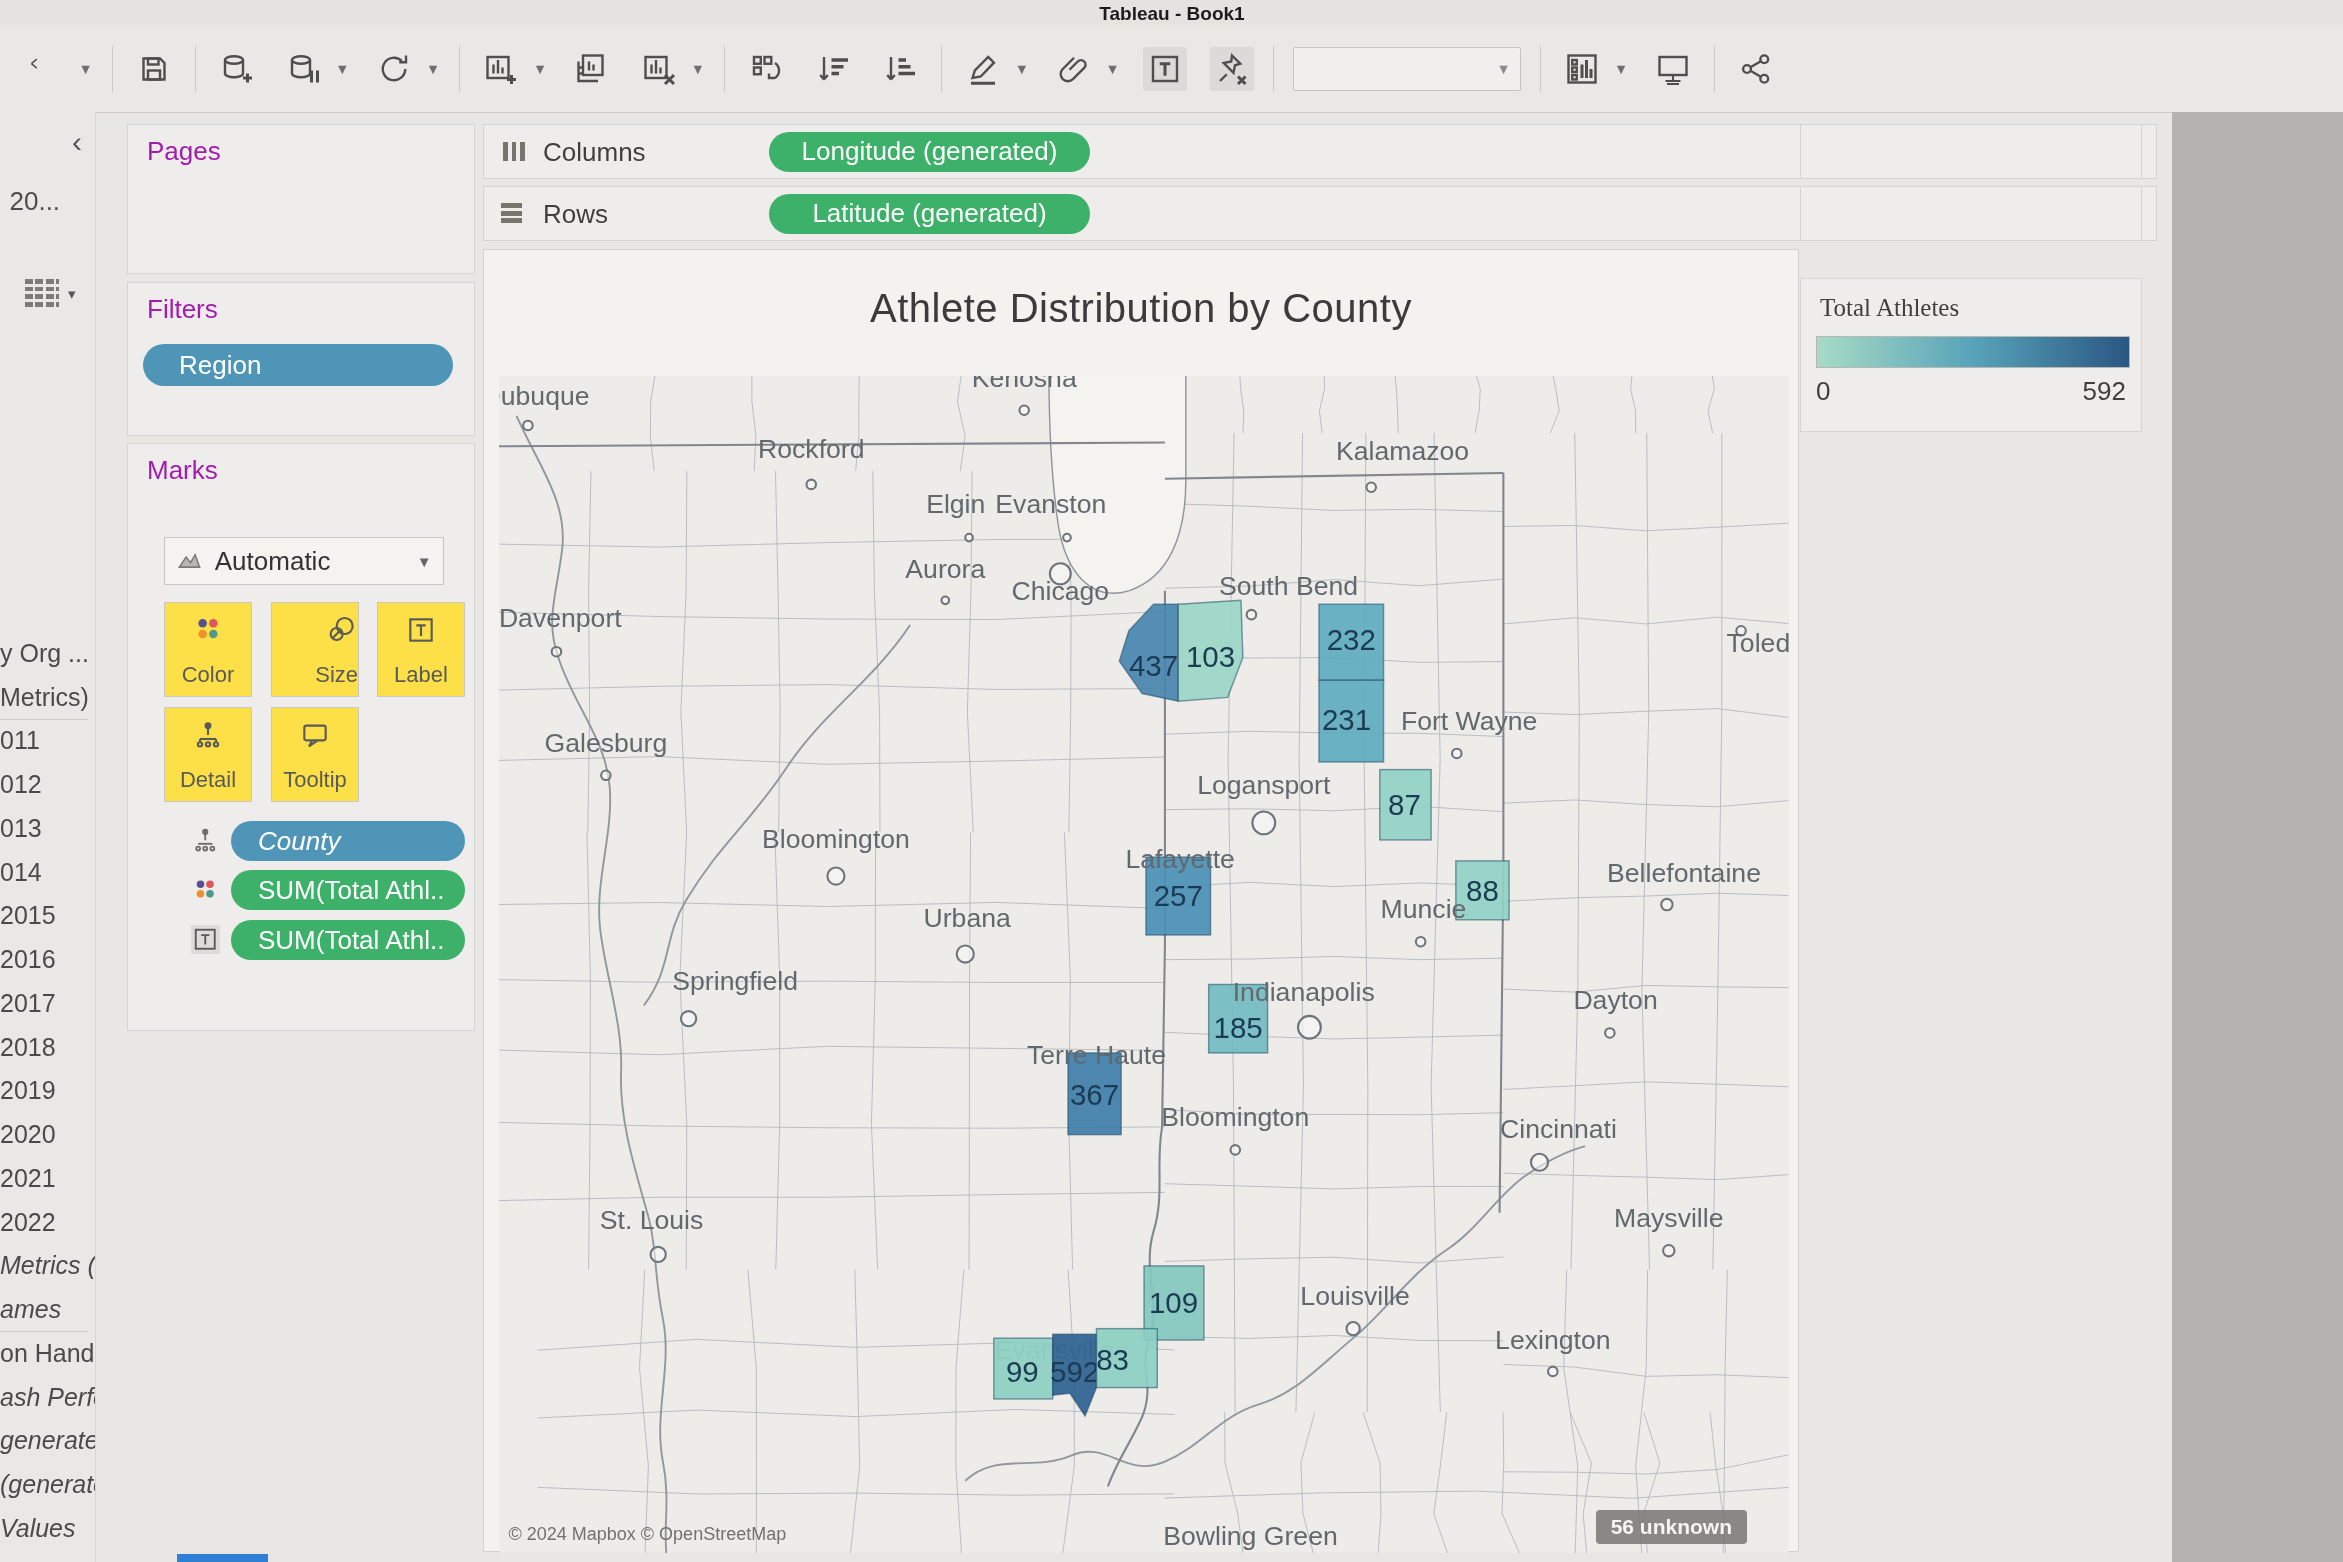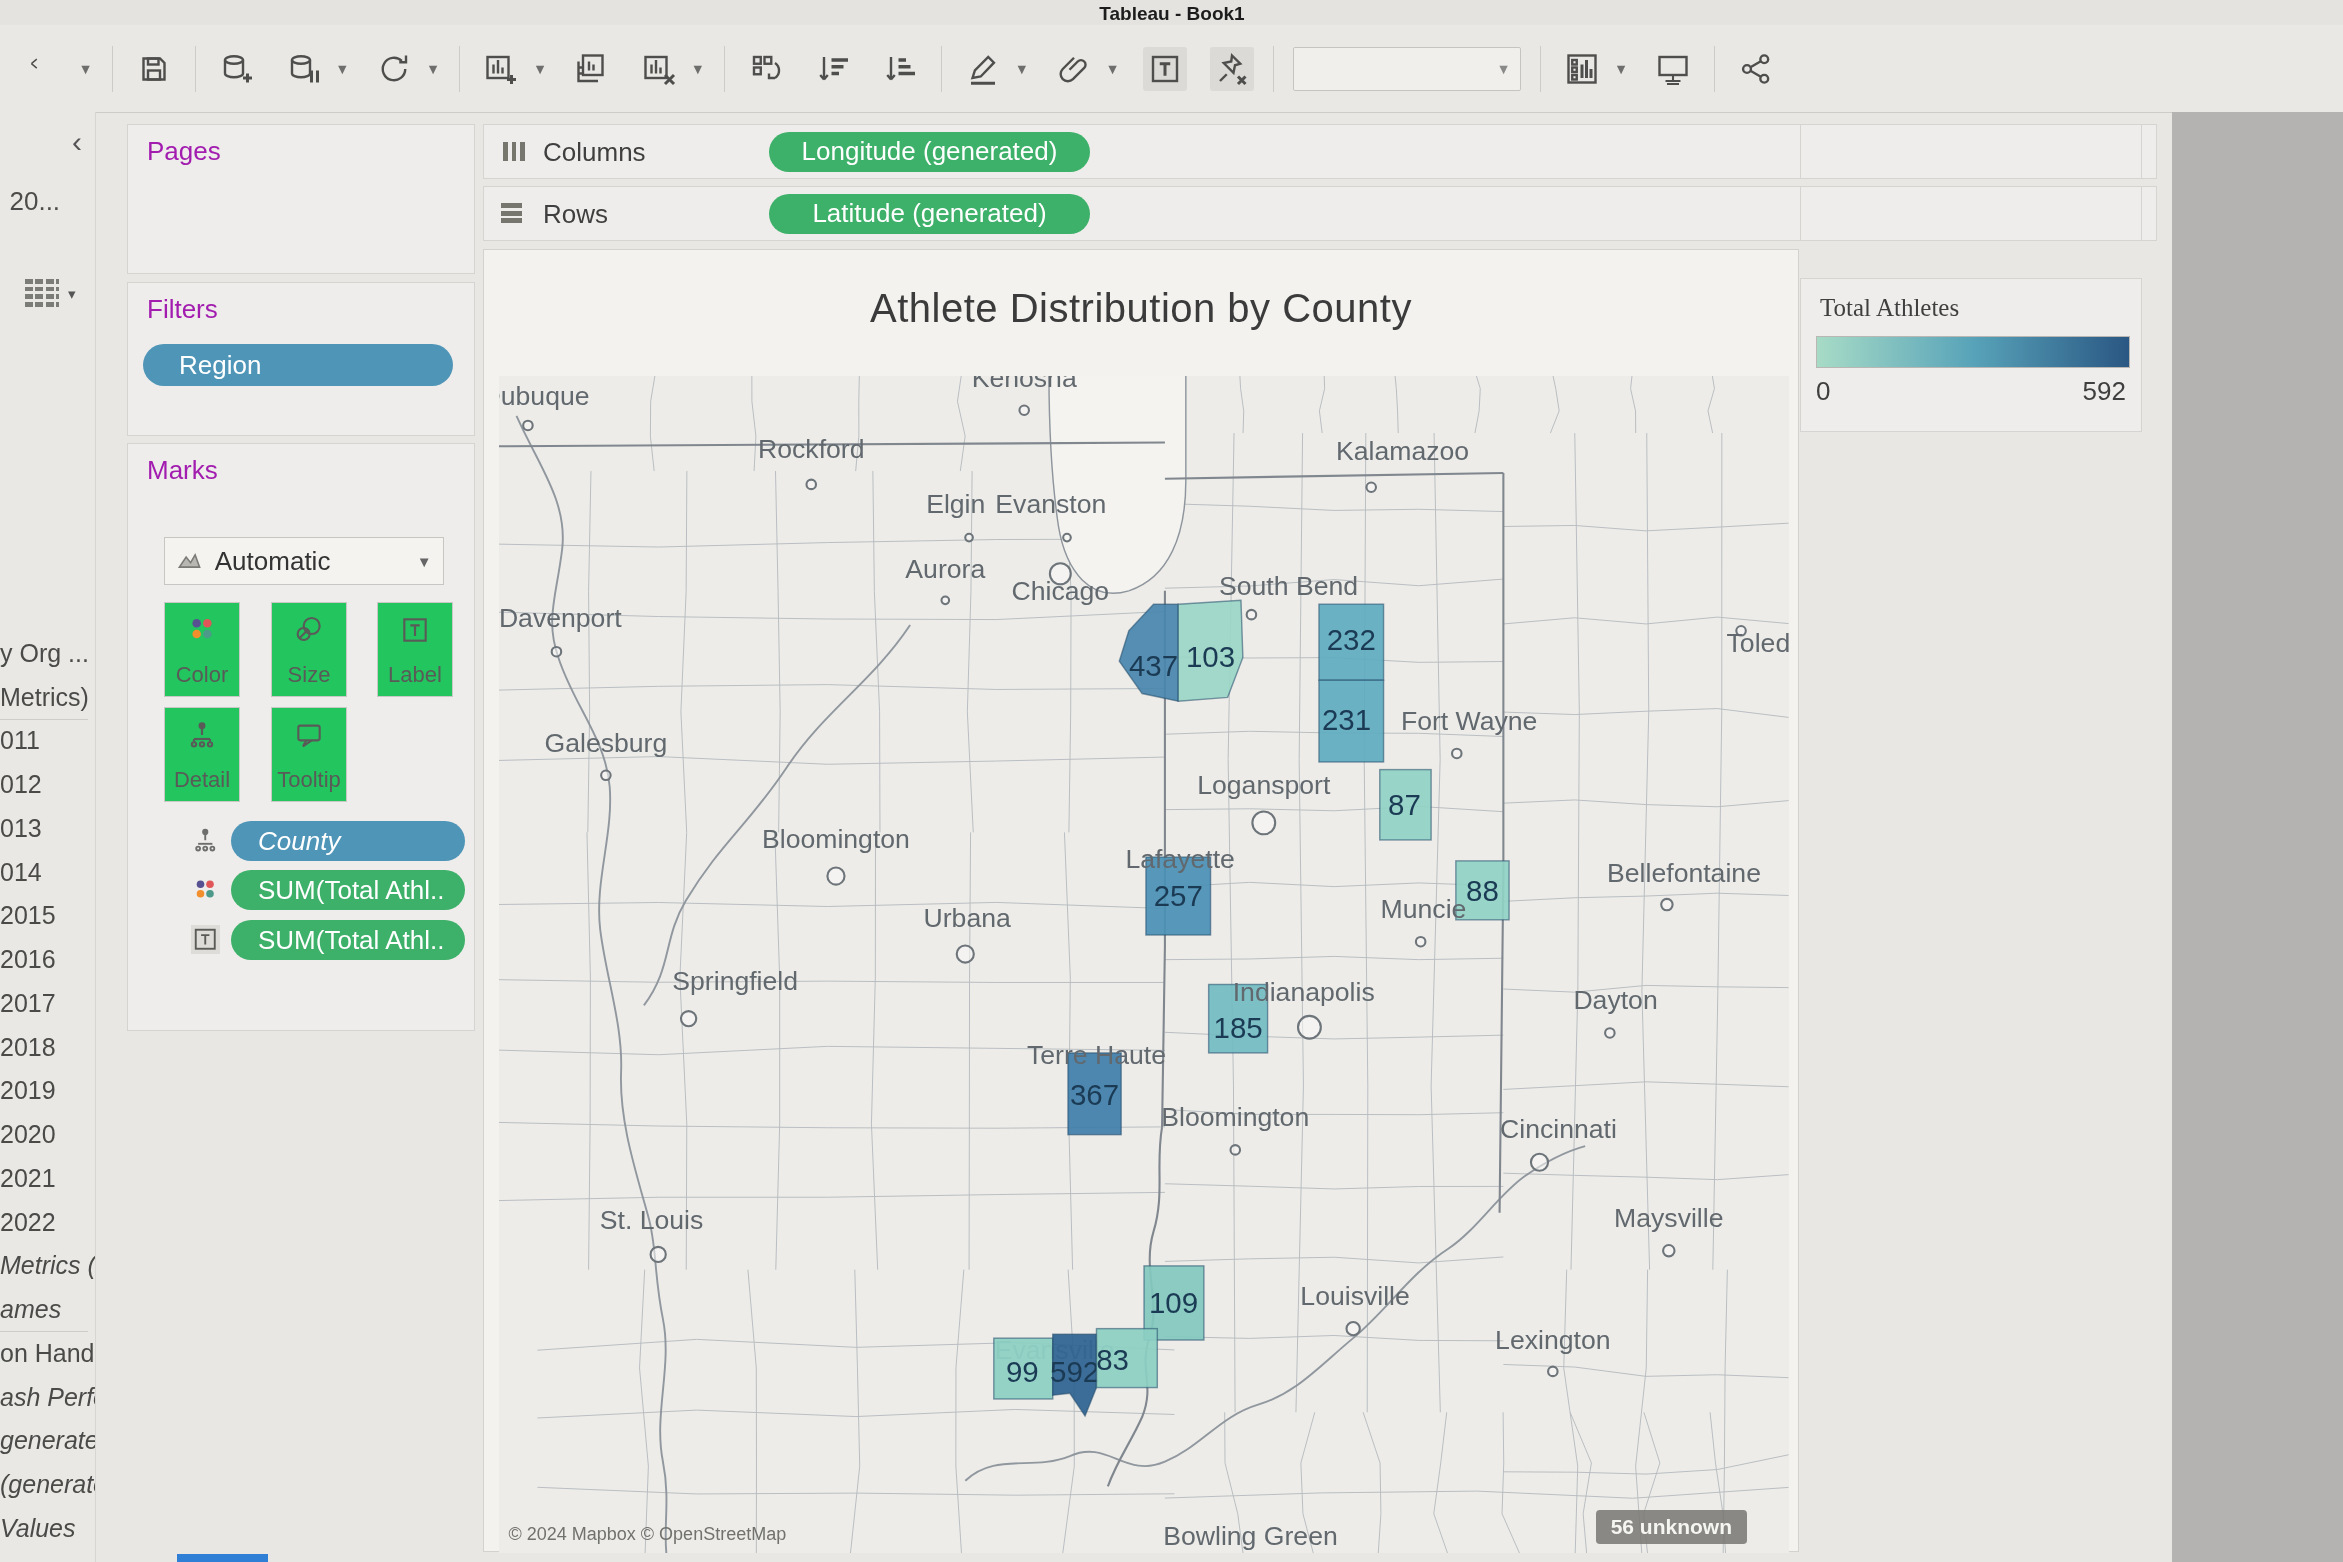--- a/index.html
+++ b/index.html
@@ -38,21 +38,21 @@
   #pages-panel{left:127px;top:124px;width:348px;height:150px;}
   #filters-panel{left:127px;top:282px;width:348px;height:154px;}
   #marks-panel{left:127px;top:443px;width:348px;height:588px;}
   .pill{display:flex;align-items:center;border-radius:21px;color:#fff;font-size:26px;cursor:pointer;
         white-space:nowrap;overflow:hidden;}
   #region-pill{position:absolute;left:15px;top:61px;width:310px;height:42px;background:#4e95b7;padding-left:36px;box-sizing:border-box;}
   #marktype-dd{position:absolute;left:36px;top:93px;width:280px;height:48px;background:#f4f3f0;
                border:1px solid #c8c6c2;display:flex;align-items:center;cursor:pointer;box-sizing:border-box;}
   #marktype-dd svg{width:27px;height:27px;margin:0 11.4px 0 11.4px;}
   #marktype-dd .dd-caret{margin-left:auto;margin-right:11.4px;color:#666;font-size:15px;}
-  .mark-btn{position:absolute;width:76px;height:95px;background:#22c55e;border:1px solid #cac8c4;
+  .mark-btn{position:absolute;width:88px;height:95px;background:#fde047;border:1px solid #cac8c4;
             box-sizing:border-box;cursor:pointer;text-align:center;}
   .mark-btn svg{width:32px;height:32px;margin-top:11.4px;stroke:#5a5a58;fill:none;stroke-width:1.6;}
   .mark-btn .mb-label{position:absolute;bottom:7.6px;width:100%;font-size:22px;color:#5a5a58;}
   .mpill{position:absolute;left:103px;width:234px;height:40px;border-radius:20px;padding-left:27px;box-sizing:border-box;}
   .mpill.blue{background:#4e95b7;}
   .mpill.green{background:#3db069;}
   .mpill-icon{position:absolute;left:63px;width:28.5px;height:28.5px;}
   
   .shelf{position:absolute;left:483px;width:1674px;height:55px;background:#eeedeb;border:1px solid #d6d4d0;box-sizing:border-box;}
   .shelf-label{position:absolute;left:59px;top:12.4px;font-size:26px;color:#3f3f3f;}
@@ -304,21 +304,21 @@
 
     <div class="mark-btn" style="left:36px;top:158px;">
       <svg viewBox="0 0 24 24">
         <circle cx="8" cy="7" r="3.2" fill="#585191" stroke="none"></circle>
           <circle cx="16" cy="7" r="3.2" fill="#e15759" stroke="none"></circle>
         <circle cx="8" cy="15" r="3.2" fill="#f28e2b" stroke="none"></circle>
           <circle cx="16" cy="15" r="3.2" fill="#4e9a8a" stroke="none"></circle>
       </svg>
       <div class="mb-label">Color</div>
     </div>
-    <div class="mark-btn" style="left:143px;top:158px;">
+    <div class="mark-btn" style="left:143px;top:158px;text-align:right;">
       <svg viewBox="0 0 24 24">
         <circle cx="14" cy="9" r="6"></circle>
           <circle cx="8" cy="15" r="4.5"></circle>
           <line x1="5" y1="18" x2="11" y2="12"></line>
       </svg>
       <div class="mb-label">Size</div>
     </div>
     <div class="mark-btn" style="left:249px;top:158px;">
       <svg viewBox="0 0 24 24">
         <rect x="4" y="4" width="16" height="16"></rect>

